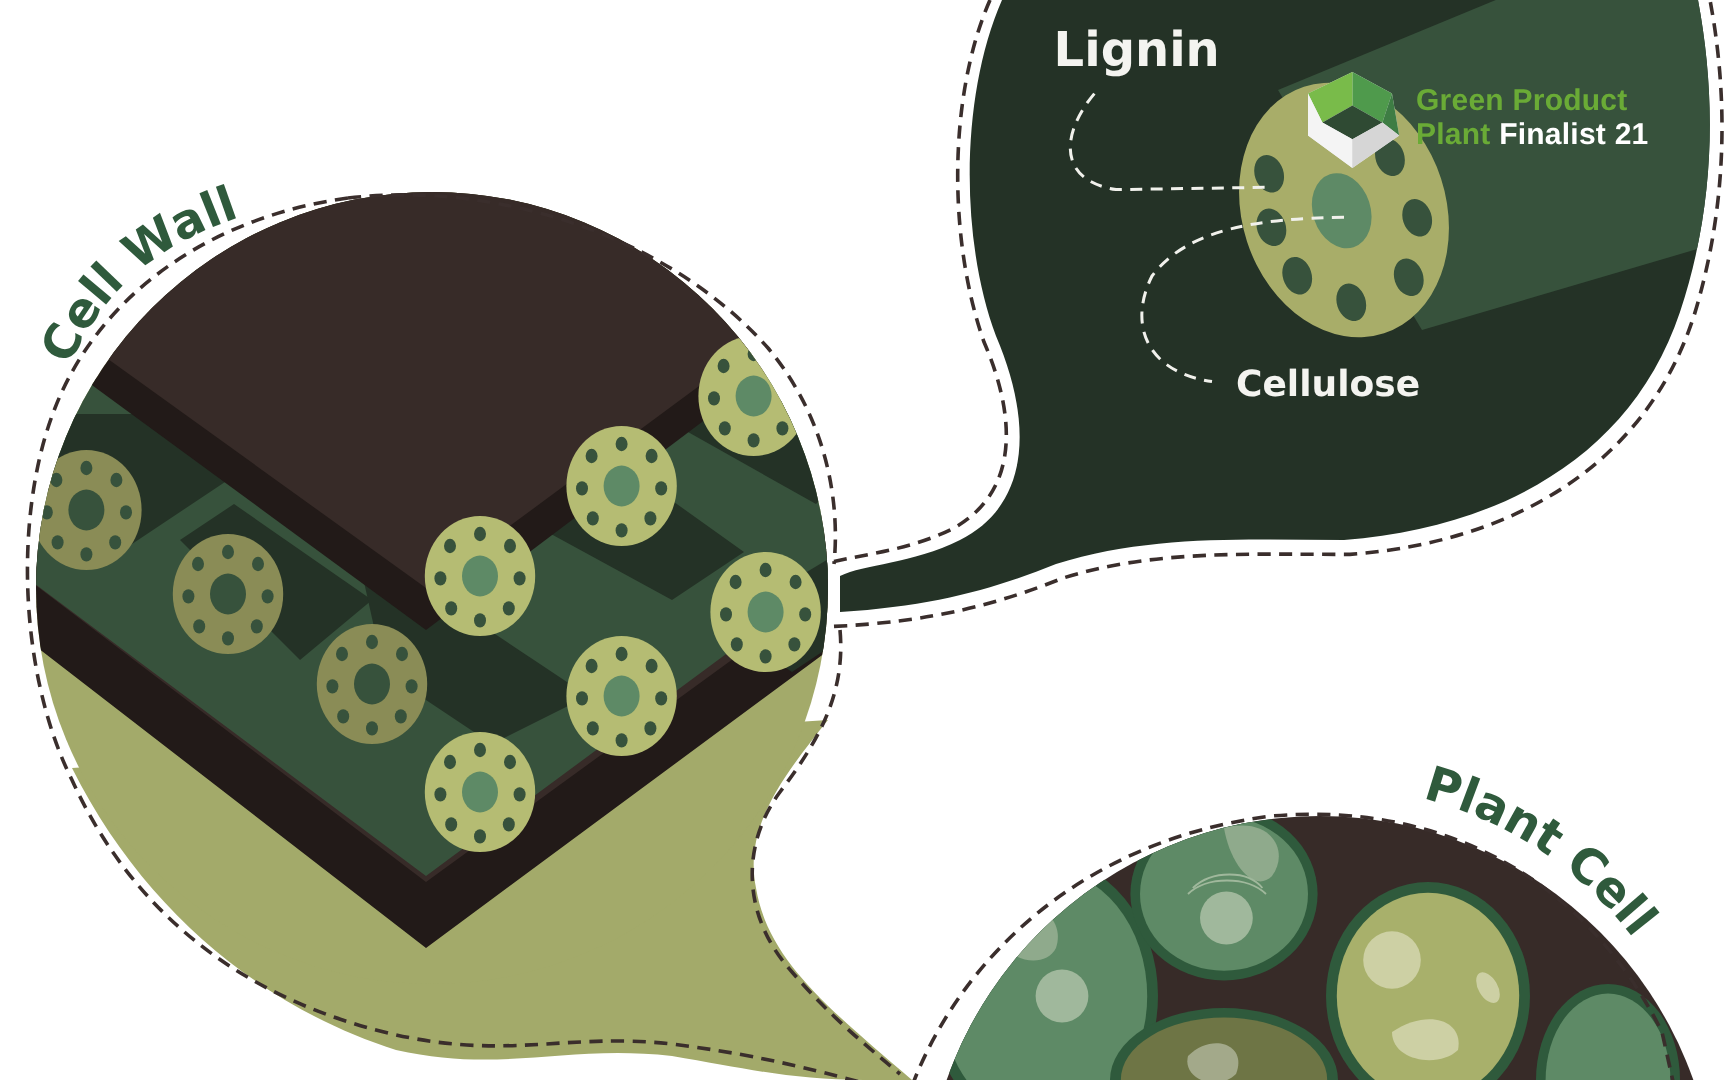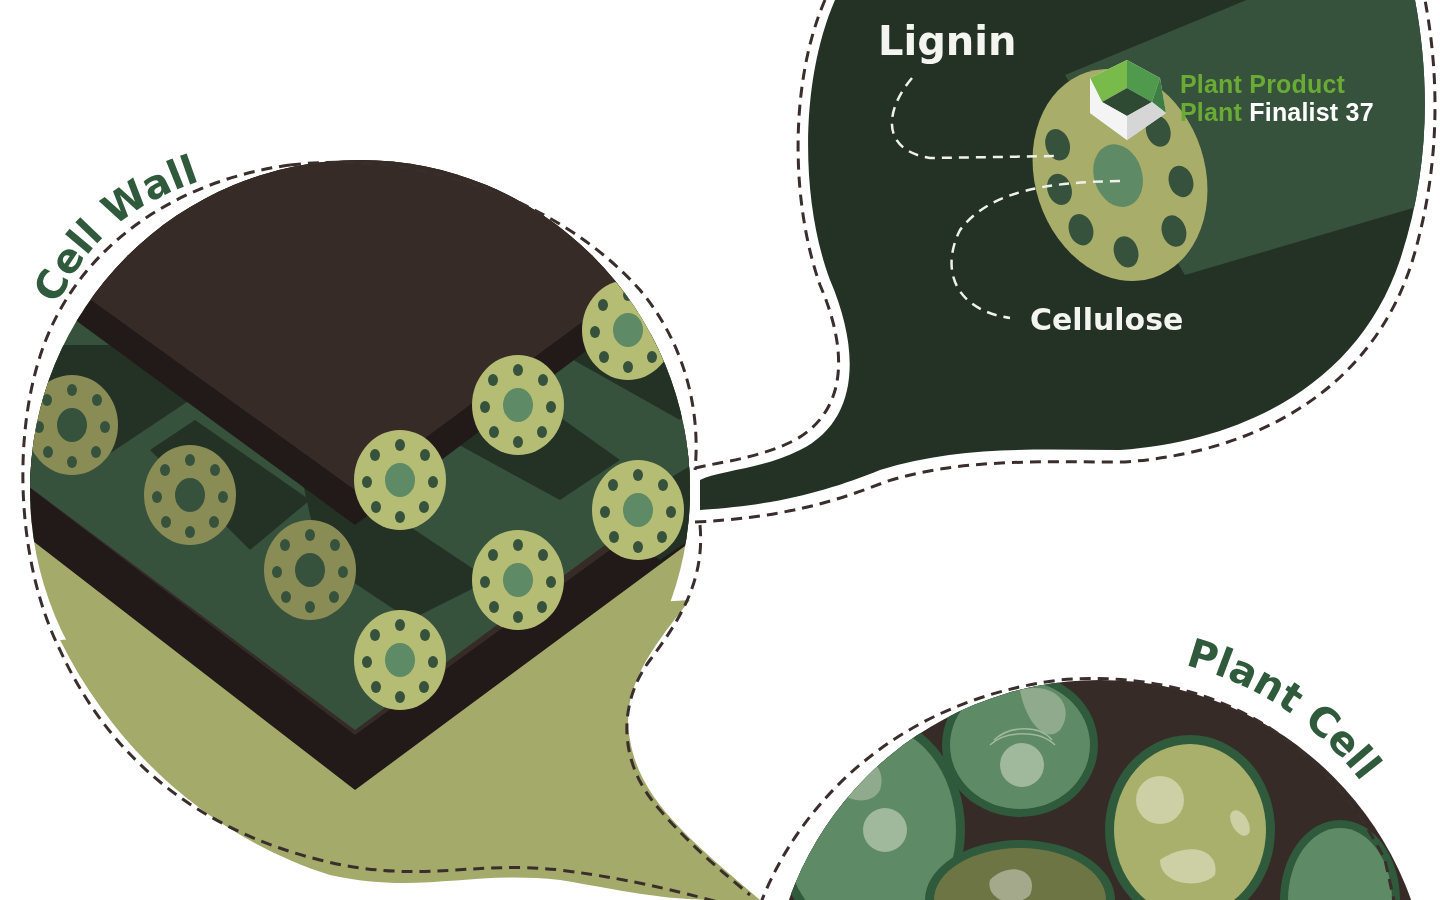--- a/index.html
+++ b/index.html
@@ -170,16 +170,16 @@
   <svg width="82" height="84" viewBox="0 0 82 84" style="position:absolute;left:0;top:0;">
     <path d="M41,2 L74,20 L80,55 L41,82 L4,55 L4,20 Z" fill="#e8e8e8"></path>
     <path d="M41,2 L74,20 L66,44 L41,30 Z" fill="#4f9a4c"></path>
     <path d="M41,2 L41,30 L16,44 L4,20 Z" fill="#79bb4a"></path>
     <path d="M74,20 L80,55 L66,44 Z" fill="#3e7d44"></path>
     <path d="M41,30 L66,44 L41,58 L16,44 Z" fill="#2f4a33"></path>
     <path d="M4,20 L16,44 L41,58 L41,82 L4,55 Z" fill="#f4f4f4"></path>
     <path d="M41,58 L66,44 L80,55 L41,82 Z" fill="#d6d6d6"></path>
   </svg>
   <div class="badge-text">
-    <div><span class="g1">Plant Product</span></div>
-    <div><span class="g2">Plant</span> <span class="w">Finalist 37</span></div>
+    <div><span class="g1">Green Product</span></div>
+    <div><span class="g2">Plant</span> <span class="w">Finalist 21</span></div>
   </div>
 </div>
 
 </body></html>

